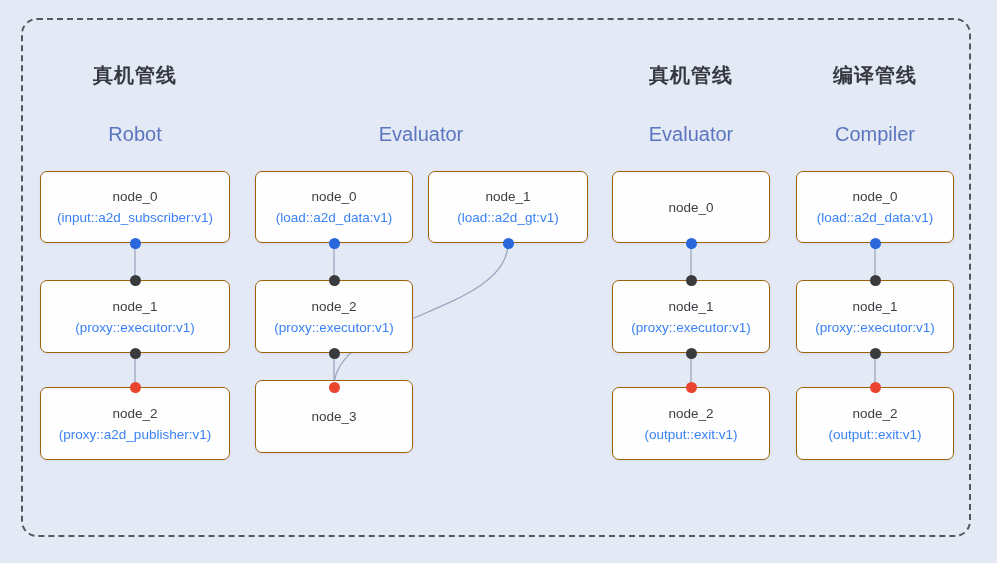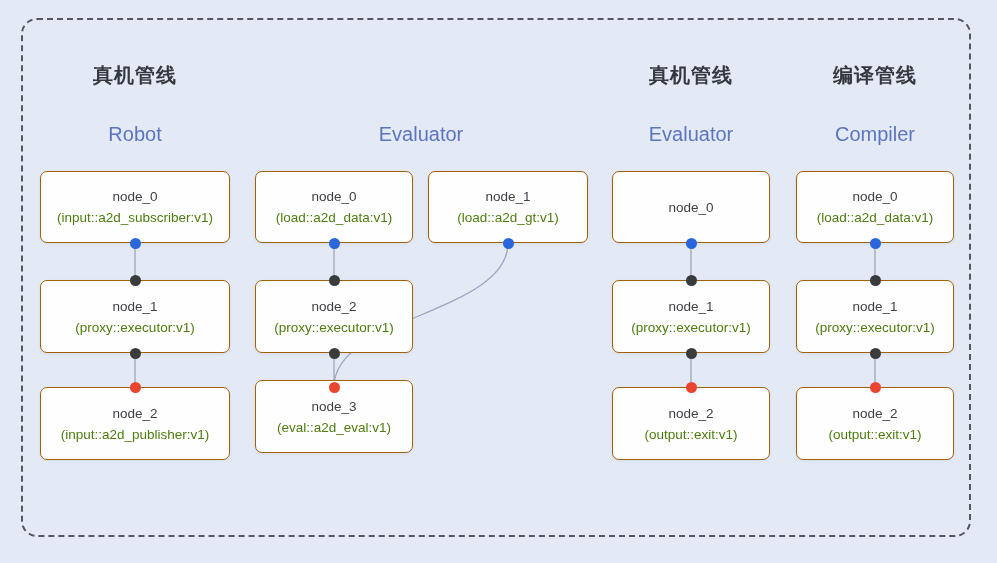--- a/index.html
+++ b/index.html
@@ -25,21 +25,21 @@
     white-space:nowrap;z-index:2;
   }
   .graph-node{
     position:absolute;z-index:2;box-sizing:border-box;
     background:#fefefe;border:1px solid #a16207;border-radius:7px;
     box-shadow:0 1px 3px rgba(90,105,140,0.10);
     display:flex;flex-direction:column;align-items:center;justify-content:center;
     text-align:center;
   }
   .node-name{font-size:13.5px;color:#3e4045;line-height:21px;}
-  .node-type{font-size:13.5px;color:#4d7c0f;line-height:21px;}
+  .node-type{font-size:13.5px;color:#3b82f6;line-height:21px;}
   .port-dot{
     position:absolute;width:11px;height:11px;border-radius:50%;z-index:3;
   }
 </style>
 </head>
 <body>
 
 <div class="stage">
   <div class="canvas-border"></div>
   <svg class="edges" xmlns="http://www.w3.org/2000/svg" width="997" height="563" viewBox="0 0 997 563">
@@ -62,21 +62,21 @@
     </div>
     <div class="port-dot" style="left: 129.5px; top: 237.5px; background: rgb(42, 102, 220);"></div>
     <div class="graph-node" style="left: 40px; top: 280px; width: 190px; height: 73px;">
       <div class="node-name">node_1</div>
       <div class="node-type">(proxy::executor:v1)</div>
     </div>
     <div class="port-dot" style="left: 129.5px; top: 274.5px; background: rgb(58, 59, 61);"></div>
     <div class="port-dot" style="left: 129.5px; top: 347.5px; background: rgb(58, 59, 61);"></div>
     <div class="graph-node" style="left: 40px; top: 387px; width: 190px; height: 73px;">
       <div class="node-name">node_2</div>
-      <div class="node-type">(input::a2d_publisher:v1)</div>
+      <div class="node-type">(proxy::a2d_publisher:v1)</div>
     </div>
     <div class="port-dot" style="left: 129.5px; top: 381.5px; background: rgb(233, 69, 47);"></div>
     <div class="pipeline-title-en" style="left: 421px;">Evaluator</div>
     <div class="graph-node" style="left: 255px; top: 171px; width: 158px; height: 72px;">
       <div class="node-name">node_0</div>
       <div class="node-type">(load::a2d_data:v1)</div>
     </div>
     <div class="port-dot" style="left: 328.5px; top: 237.5px; background: rgb(42, 102, 220);"></div>
     <div class="graph-node" style="left: 428px; top: 171px; width: 160px; height: 72px;">
       <div class="node-name">node_1</div>
@@ -84,21 +84,20 @@
     </div>
     <div class="port-dot" style="left: 502.5px; top: 237.5px; background: rgb(42, 102, 220);"></div>
     <div class="graph-node" style="left: 255px; top: 280px; width: 158px; height: 73px;">
       <div class="node-name">node_2</div>
       <div class="node-type">(proxy::executor:v1)</div>
     </div>
     <div class="port-dot" style="left: 328.5px; top: 274.5px; background: rgb(58, 59, 61);"></div>
     <div class="port-dot" style="left: 328.5px; top: 347.5px; background: rgb(58, 59, 61);"></div>
     <div class="graph-node" style="left: 255px; top: 380px; width: 158px; height: 73px; text-align: center;">
       <div class="node-name">node_3</div>
-      <div class="node-type">(eval::a2d_eval:v1)</div>
     </div>
     <div class="port-dot" style="left: 328.5px; top: 381.5px; background: rgb(233, 69, 47);"></div>
     <div class="pipeline-title-zh" style="left: 691px;">真机管线</div>
     <div class="pipeline-title-en" style="left: 691px;">Evaluator</div>
     <div class="graph-node" style="left: 612px; top: 171px; width: 158px; height: 72px;">
       <div class="node-name">node_0</div>
     </div>
     <div class="port-dot" style="left: 685.5px; top: 237.5px; background: rgb(42, 102, 220);"></div>
     <div class="graph-node" style="left: 612px; top: 280px; width: 158px; height: 73px;">
       <div class="node-name">node_1</div>

